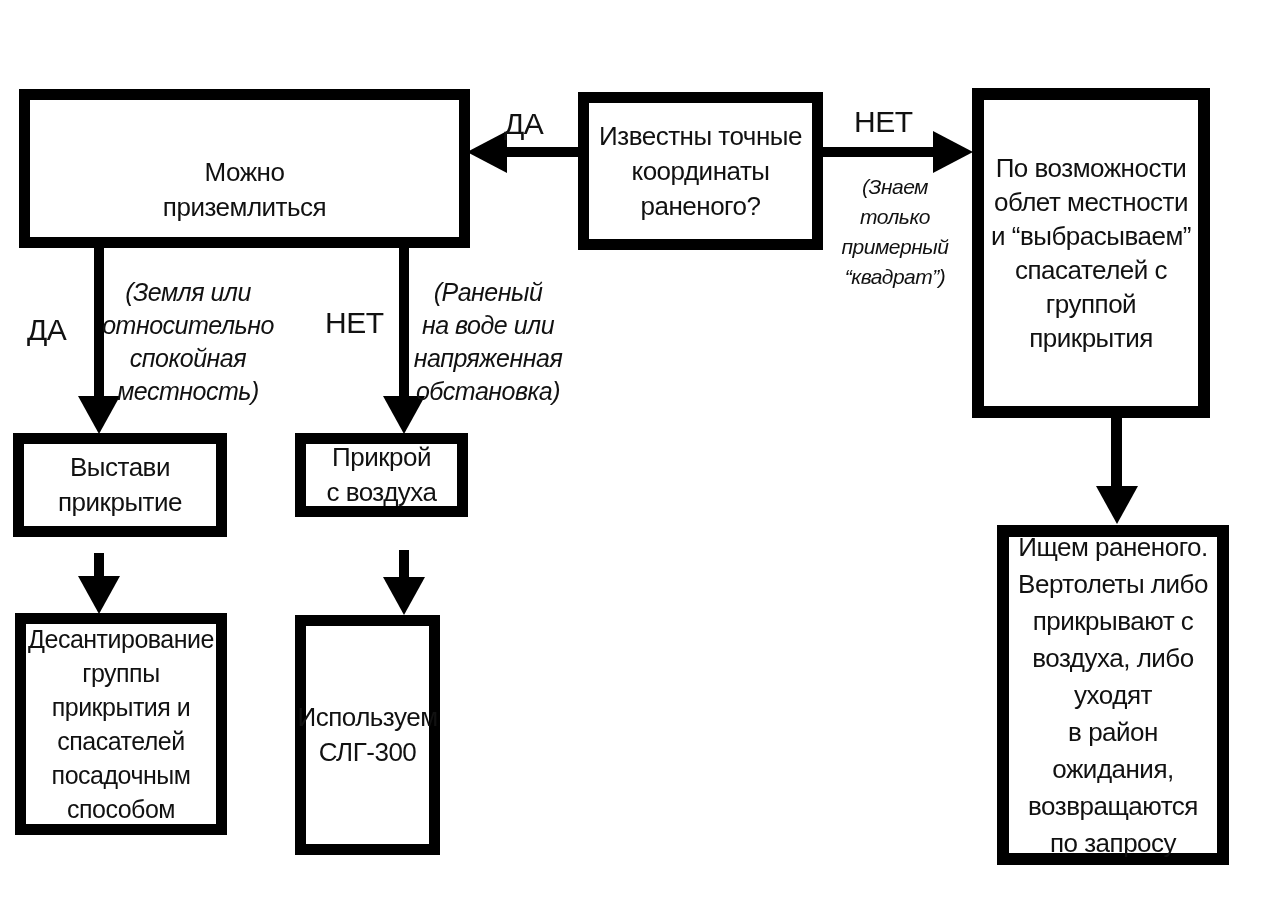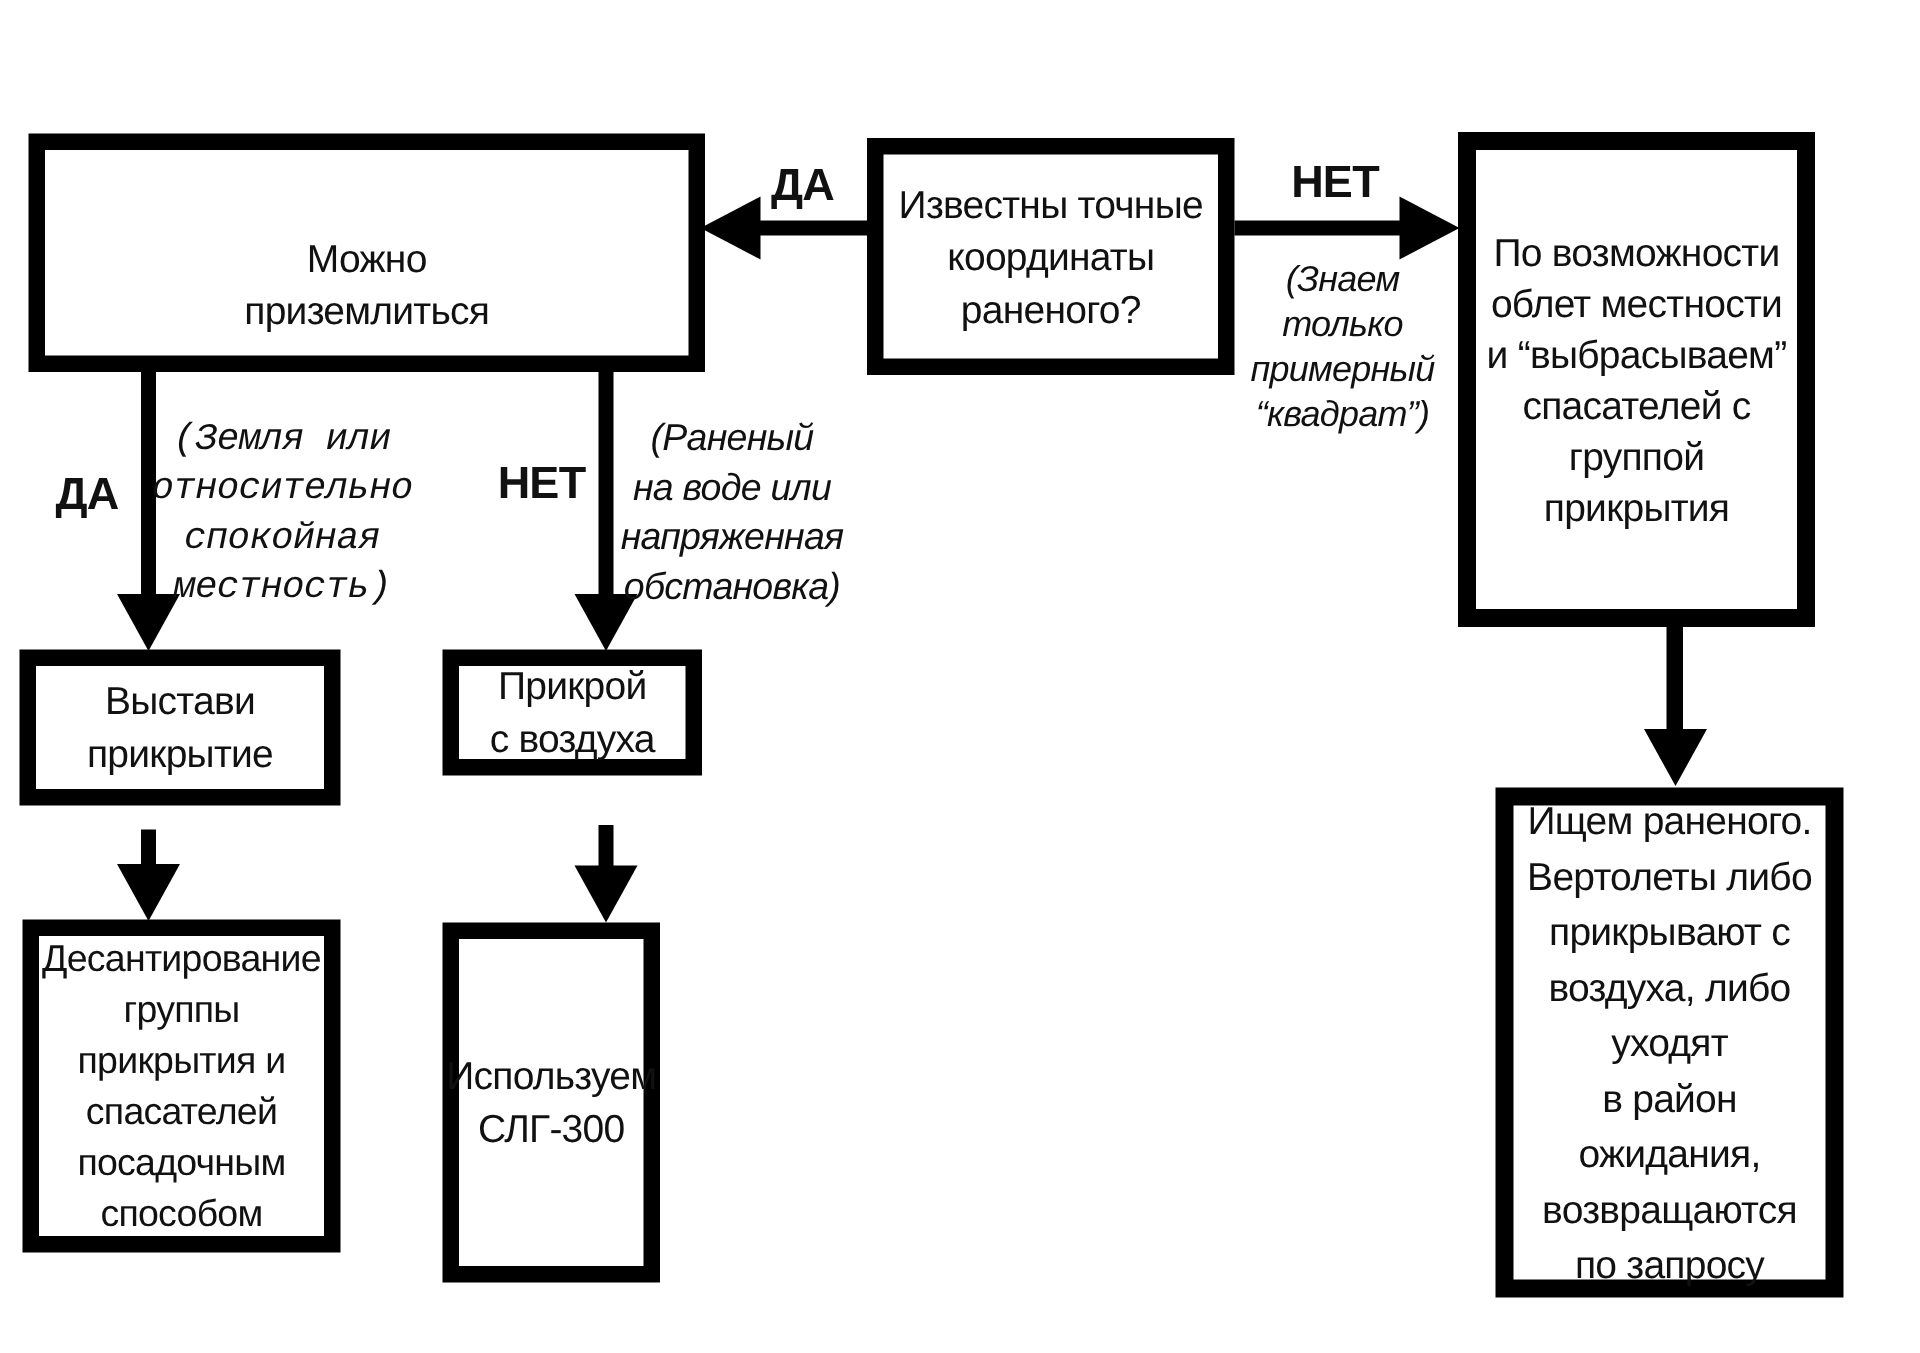--- a/index.html
+++ b/index.html
@@ -15,28 +15,28 @@
     font-size:26px;line-height:35px;letter-spacing:-0.5px;
     box-sizing:border-box;
   }
   .node.thick{border-width:12px;}
   .shaft{position:absolute;background:#000;}
   .head{position:absolute;width:0;height:0;}
   .head.left{border-top:21px solid transparent;border-bottom:21px solid transparent;border-right:40px solid #000;}
   .head.right{border-top:21px solid transparent;border-bottom:21px solid transparent;border-left:40px solid #000;}
   .head.down{border-left:21px solid transparent;border-right:21px solid transparent;border-top:38px solid #000;}
   .branch-label{
-    position:absolute;font-weight:bold;font-size:30px;line-height:32px;
-    text-align:center;letter-spacing:-0.5px;
+    position:absolute;font-weight:normal;font-size:30px;line-height:32px;
+    text-align:left;letter-spacing:-0.5px;
   }
   .annotation{
     position:absolute;font-style:italic;font-size:25px;line-height:33px;
     text-align:center;white-space:pre-line;letter-spacing:-0.5px;
   }
-  .annotation.small{font-size:24px;line-height:30px;}
+  .annotation.small{font-size:21px;line-height:30px;}
   .nudge-down{padding-top:42px;}
   .lh34{line-height:34px;}
   .lh37{line-height:37px;}
   .fs25{font-size:25px;}
 </style>
 </head>
 <body>
 
 <div id="canvas">
 
@@ -104,21 +104,21 @@
 
   <div class="branch-label" style="left:27px;top:314px;width:62px;">ДА</div>
 
   <div class="branch-label" style="left:325px;top:307px;width:72px;">НЕТ</div>
 
   <div class="annotation small" style="left:828px;top:172px;width:134px;">(Знаем
 только
 примерный
 “квадрат”)</div>
 
-  <div class="annotation" style="left:100px;top:276px;width:176px;font-family:Liberation Mono, monospace;">(Земля или
+  <div class="annotation" style="left:100px;top:276px;width:176px;">(Земля или
 относительно
 спокойная
 местность)</div>
 
   <div class="annotation" style="left:398px;top:276px;width:180px;">(Раненый
 на воде или
 напряженная
 обстановка)</div>
 
 </div>

